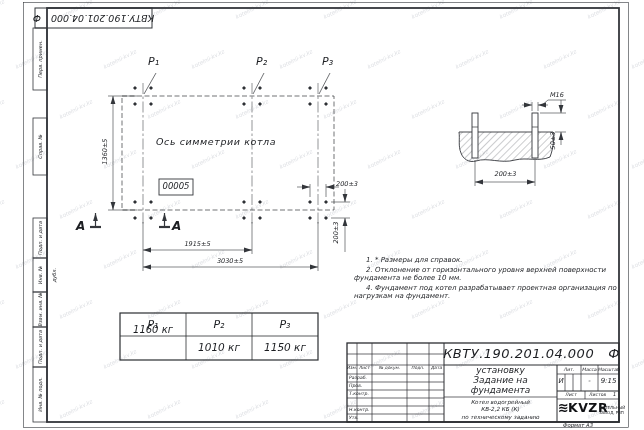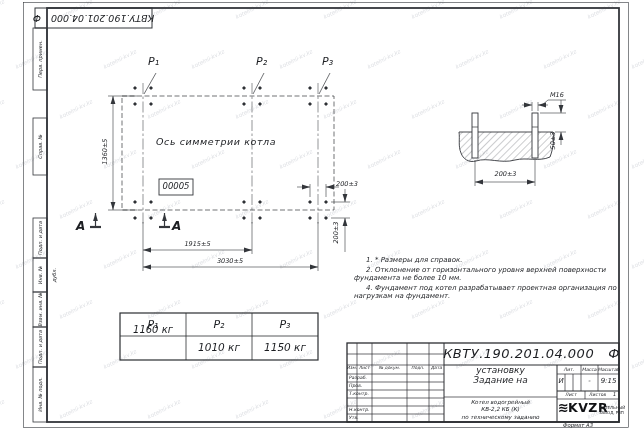--- a/index.html
+++ b/index.html
@@ -312,20 +312,21 @@
 
   <div class="t" style="left:349px;top:375px;font-size:4.6px;">Разраб.</div>
   <div class="t" style="left:349px;top:383px;font-size:4.6px;">Пров.</div>
   <div class="t" style="left:349px;top:391px;font-size:4.6px;">Т.контр.</div>
   <div class="t" style="left:349px;top:407px;font-size:4.6px;">Н.контр.</div>
   <div class="t" style="left:349px;top:415px;font-size:4.6px;">Утв.</div>
 
   <div class="t" style="left:444px;top:366px;width:113px;font-size:9px;text-align:center;">
     <div>установку</div>
     <div>Задание на</div>
+    <div>фундамента</div>
   </div>
   <div class="t" style="left:444px;top:399px;width:113px;font-size:5.6px;text-align:center;line-height:1.3;">
     <div>Котел водогрейный</div>
     <div>КВ-2,2 КБ (К)</div>
     <div>по техническому заданию</div>
   </div>
 
   <div class="t ctr" style="left:557px;top:367px;width:24px;font-size:4.6px;">Лит.</div>
   <div class="t ctr" style="left:581px;top:367px;width:17px;font-size:4.6px;">Масса</div>
   <div class="t ctr" style="left:598px;top:367px;width:21px;font-size:4.6px;">Масштаб</div>

